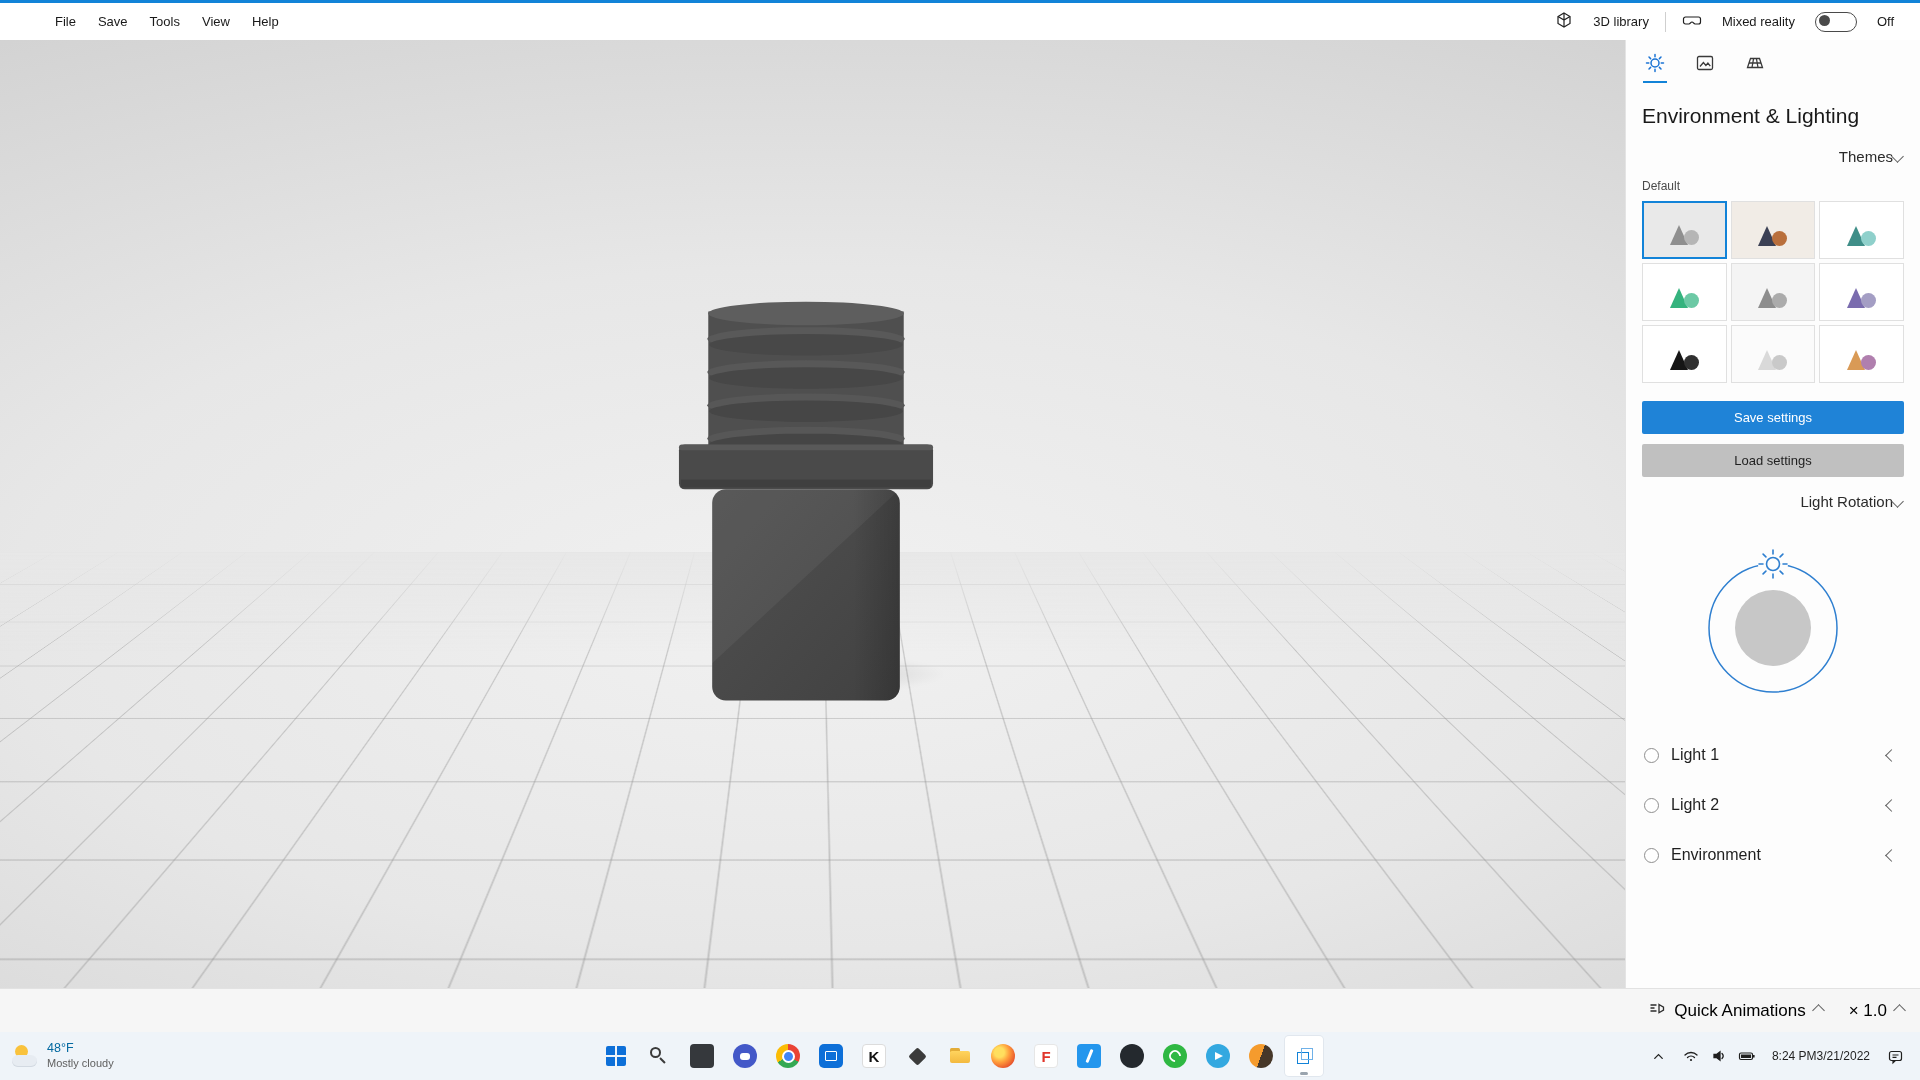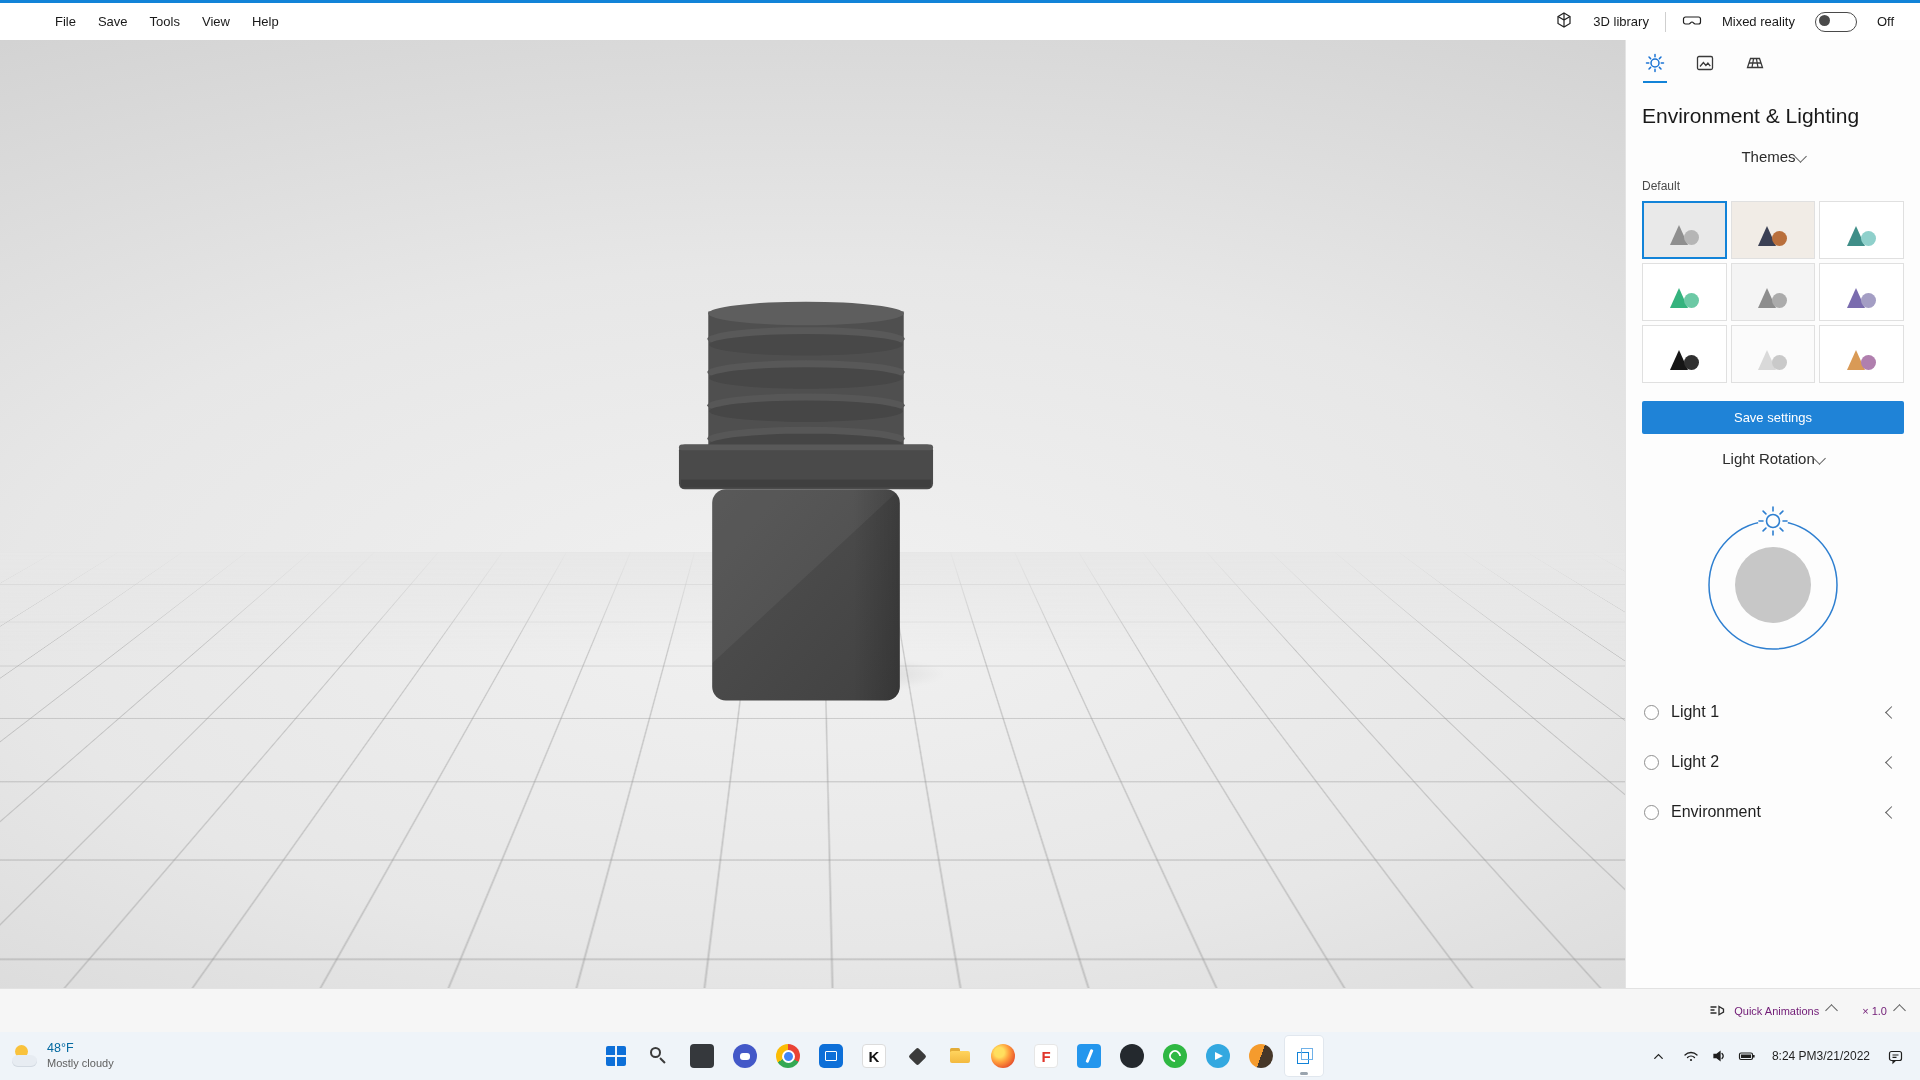--- a/index.html
+++ b/index.html
@@ -31,21 +31,21 @@
     background:radial-gradient(closest-side, rgba(0,0,0,0.13), rgba(0,0,0,0) 75%);filter:blur(2px);}
   .model{position:absolute;left:calc(49.6% - 150px);top:250px;width:300px;height:430px;}
 
   
   .panel{position:absolute;top:40px;right:0;width:295px;height:948px;background:#fdfdfd;border-left:1px solid #e4e4e4;
     padding:0 16px;box-sizing:border-box;overflow:hidden;}
   .panel-tabs{display:flex;gap:24px;padding:12px 0 8px;align-items:center;}
   .panel-tab{width:26px;height:26px;display:flex;align-items:center;justify-content:center;position:relative;}
   .panel-tab.selected::after{content:"";position:absolute;left:1px;right:1px;bottom:-5px;height:2px;background:#1283d8;}
   .panel-title{font-size:21px;font-weight:400;color:#191919;margin:18px 0 4px;}
-  .section-header{display:flex;align-items:center;justify-content:center;padding:16px 2px 10px;font-size:15px;color:#2b2b2b;}
+  .section-header{display:flex;align-items:center;justify-content:flex-end;padding:16px 2px 10px;font-size:15px;color:#2b2b2b;}
   .default-label{font-size:12px;color:#4a4a4a;margin:4px 0 8px;}
   .theme-grid{display:grid;grid-template-columns:repeat(3,1fr);gap:4px;width:100%;}
   .theme-thumb{height:58px;border:1px solid #e0e0e0;box-sizing:border-box;display:flex;align-items:flex-end;justify-content:center;padding-bottom:12px;}
   .theme-thumb.selected{border:2px solid #1283d8;}
   .cone{width:0;height:0;border-left:9px solid transparent;border-right:9px solid transparent;border-bottom:20px solid #999;display:block;}
   .sphere{width:15px;height:15px;border-radius:50%;display:block;margin-left:-4px;background:#aaa;}
   .btn{width:100%;height:33px;display:flex;align-items:center;justify-content:center;font-size:13px;border-radius:2px;cursor:default;}
   .btn-save{background:#1f83d7;color:#ffffff;margin-top:18px;}
   .btn-load{background:#c0c0c0;color:#1f1f1f;margin-top:10px;}
   .dial-wrap{display:flex;justify-content:center;padding:16px 0 20px;}
@@ -54,21 +54,21 @@
   .radio{width:15px;height:15px;border:1px solid #8f8f8f;border-radius:50%;box-sizing:border-box;background:#fff;flex:0 0 auto;}
   .light-chev{margin-left:auto;margin-right:6px;}
 
   .chev{width:8px;height:8px;border-right:1.6px solid #5f5f5f;border-bottom:1.6px solid #5f5f5f;display:inline-block;}
   .chev.down{transform:rotate(45deg);}
   .chev.up{transform:rotate(-135deg);}
   .chev.left{transform:rotate(135deg);}
 
   
   .bottom-strip{position:absolute;left:0;right:0;top:988px;height:44px;background:#f6f6f6;border-top:1px solid #e2e2e2;
-    display:flex;align-items:center;justify-content:flex-end;padding-right:16px;box-sizing:border-box;font-size:11px;color:#701a75;}
+    display:flex;align-items:center;justify-content:flex-end;padding-right:16px;box-sizing:border-box;font-size:17px;color:#000000;}
   .strip-group{display:flex;align-items:center;gap:8px;}
   .strip-gap{width:26px;}
 
   
   .taskbar{position:absolute;left:0;right:0;top:1032px;height:48px;background:#eff4f9;display:flex;align-items:center;}
   .tb-weather{display:flex;align-items:center;gap:9px;padding-left:12px;width:300px;}
   .weather-icon{position:relative;width:26px;height:22px;}
   .weather-icon::before{content:"";position:absolute;left:3px;top:0;width:13px;height:13px;border-radius:50%;background:#f9c23c;}
   .weather-icon::after{content:"";position:absolute;left:0;bottom:0;width:25px;height:12px;border-radius:8px;background:#e7ecf2;box-shadow:inset 0 -1px 0 #d2d9e1;}
   .weather-text{display:flex;flex-direction:column;line-height:1.25;}
@@ -264,20 +264,21 @@
           <span class="cone" style="border-bottom-color: rgb(217, 217, 217);"></span>
           <span class="sphere" style="background: rgb(201, 201, 201);"></span>
         </div>
         <div class="theme-thumb" style="background: rgb(255, 255, 255);">
           <span class="cone" style="border-bottom-color: rgb(217, 154, 86);"></span>
           <span class="sphere" style="background: rgb(176, 127, 174);"></span>
         </div>
       </div>
 
     <div class="btn btn-save">Save settings</div>
+    <div class="btn btn-load">Load settings</div>
 
     <div class="section-header">
       <span>Light Rotation</span>
       <span class="chev down"></span>
     </div>
 
     <div class="dial-wrap">
       <svg width="170" height="170" viewBox="0 0 170 170">
         <circle cx="85" cy="92" r="64" fill="none" stroke="#2e7fd0" stroke-width="1.5"></circle>
         <circle cx="85" cy="92" r="38" fill="#c7c7c7"></circle>

